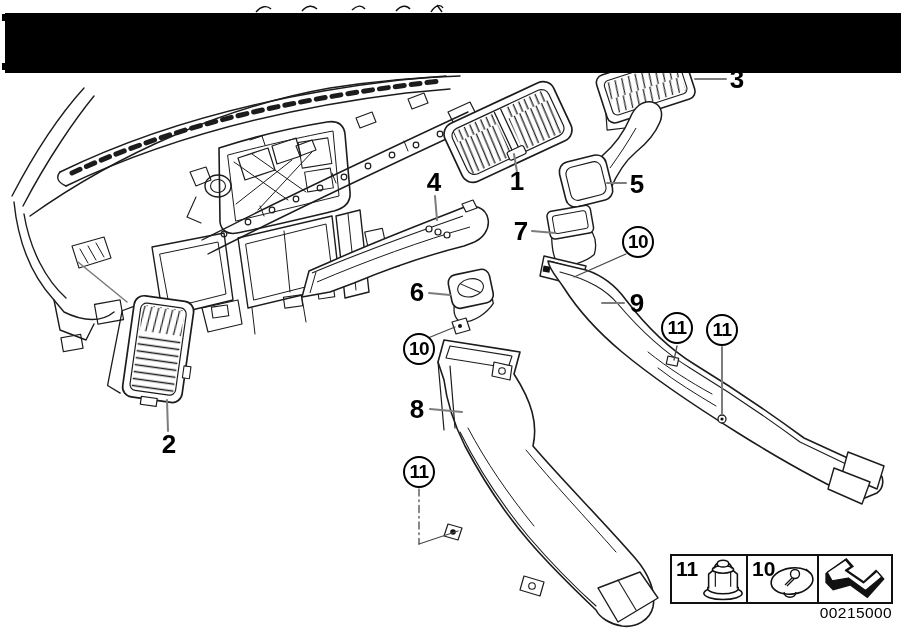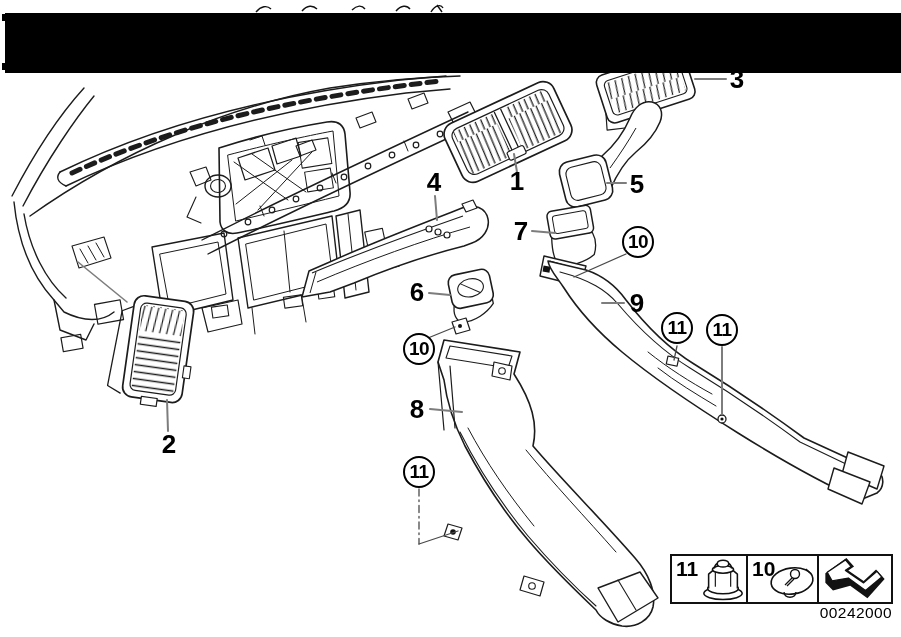--- a/index.html
+++ b/index.html
@@ -286,14 +286,14 @@
       </svg>
     </div>
     <div class="lcell lcell-3">
       <svg width="66" height="44" viewBox="0 0 66 46">
         <path d="M2,17 L24,1 L32,10 L26,14 L42,25 L55,13 L64,23 L46,43 L28,30 L10,35 L2,27 Z" fill="#111"></path>
         <path d="M4,16 L23,3 L29,10 L23,14 L42,27 L56,15 L61,21 L44,35 L26,22 L9,25 Z" fill="#fff" stroke="#111" stroke-width="1.4" stroke-linejoin="round"></path>
       </svg>
     </div>
   </div>
 
-  <div class="docnum">00242000</div>
+  <div class="docnum">00215000</div>
 </div>
 
 </body></html>

